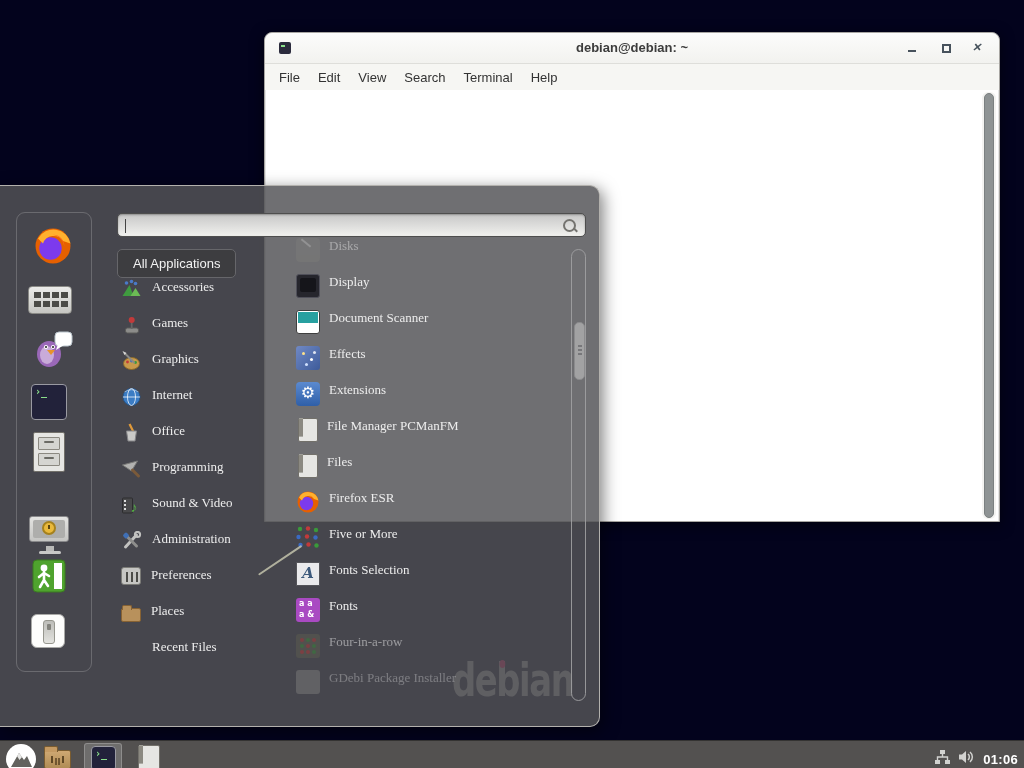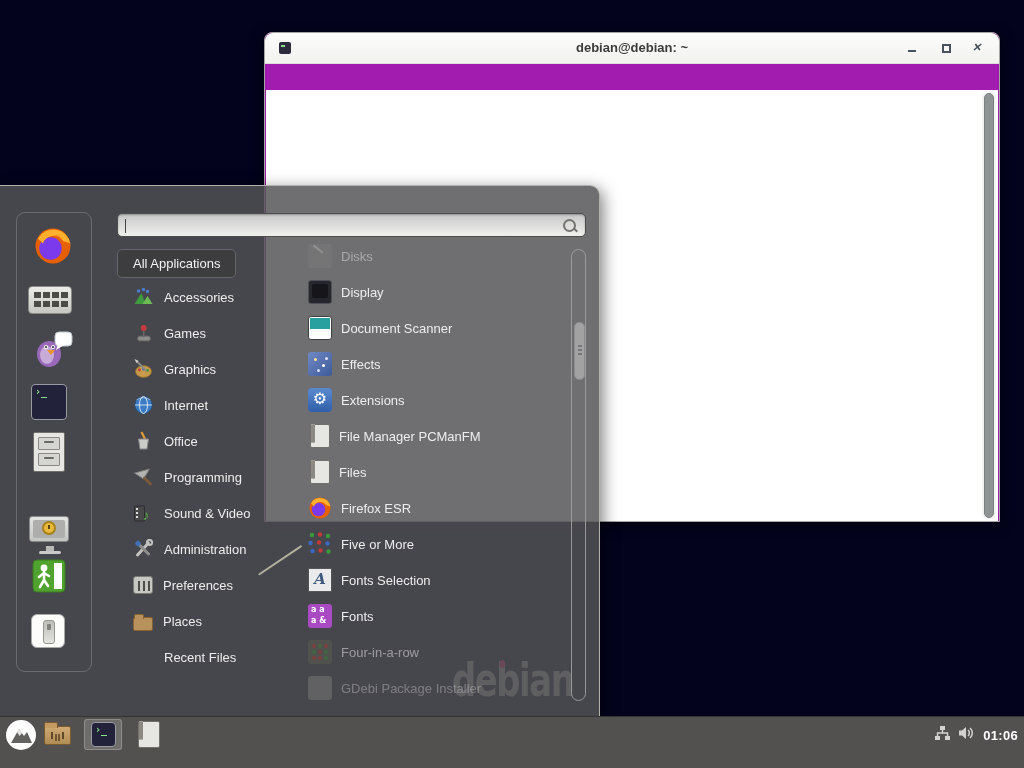--- a/index.html
+++ b/index.html
@@ -7,21 +7,21 @@
     background:#03031d;font-family:"Liberation Sans",sans-serif;}
 
   
   .watermark{position:absolute;left:452px;top:656px;color:#9c9c9c;
     font-family:"DejaVu Sans",sans-serif;font-size:47px;font-weight:600;
     letter-spacing:-2px;transform:scaleX(.72);transform-origin:left top;line-height:1;}
   .wm-dot{position:absolute;left:66px;top:4px;width:8px;height:8px;border-radius:50%;background:#d70a53;}
 
   
   .terminal{position:absolute;left:264px;top:32px;width:736px;height:490px;
-    background:#a21caf;border:1px solid #a8a6a2;border-radius:8px 8px 0 0;
+    background:#e5e5e5;border:1px solid #a8a6a2;border-radius:8px 8px 0 0;
     box-shadow:0 3px 14px rgba(0,0,0,.55);box-sizing:border-box;}
   .titlebar{position:absolute;left:0;top:0;right:0;height:30px;
     background:linear-gradient(#fcfcfb,#f2f2ef);border-bottom:1px solid #dededa;
     border-radius:8px 8px 0 0;}
   .win-title{position:absolute;left:0;right:0;top:7px;text-align:center;
     font-size:13px;font-weight:bold;color:#3c3c3c;}
   .app-mini{position:absolute;left:14px;top:9px;width:12px;height:12px;background:#2b2b3d;border-radius:2px;}
   .app-mini::after{content:"";position:absolute;left:2px;top:3px;width:4px;height:2px;background:#8ae08a;}
   .wbtn{position:absolute;top:8px;width:14px;height:14px;cursor:default;}
   .wbtn.min{right:80px}.wbtn.max{right:46px}.wbtn.cls{right:14px}
@@ -57,21 +57,21 @@
   .caret{position:absolute;left:7px;top:5px;width:1px;height:14px;background:#444;}
   .mag{position:absolute;right:9px;top:5px;width:9px;height:9px;border:2px solid #757470;border-radius:50%;}
   .mag::after{content:"";position:absolute;left:8px;top:8px;width:5px;height:2px;background:#757470;transform:rotate(45deg);}
 
   .allapps{position:absolute;left:117px;top:63px;height:29px;padding:12px 15px;
     background:#3d3d40;border:1px solid #66666a;border-radius:5px;color:#f2f2f2;
     font-size:13px;display:inline-flex;align-items:center;cursor:pointer;box-sizing:border-box;}
 
   .cats{position:absolute;left:117px;top:93px;width:150px;}
   .apps{position:absolute;left:292px;top:52px;width:280px;}
-  .row{position:absolute;left:16px;height:36px;display:flex;align-items:center;cursor:pointer;}
+  .row{position:absolute;left:4px;height:36px;display:flex;cursor:pointer;font-family:Liberation Serif, serif;}
   .row .ci{width:21px;height:20px;margin-right:10px;flex:none;position:relative;}
   .row .ai{width:24px;height:24px;margin-right:9px;flex:none;position:relative;}
   .lbl{font-size:13px;color:#ededed;white-space:nowrap;}
   .dim45{opacity:.45}.dim50{opacity:.5}.dim32{opacity:.32}
   .noicon{width:21px;height:20px;margin-right:10px;flex:none;}
 
   .apptrack{position:absolute;left:571px;top:63px;width:15px;height:452px;
     border:1px solid rgba(160,160,162,.9);border-radius:8px;box-sizing:border-box;}
   .appthumb{position:absolute;left:2px;top:72px;width:9px;height:56px;background:#a2a2a3;
     border:1px solid #8b8b8d;border-radius:5px;}
@@ -134,21 +134,21 @@
   .i-pow{background:#fdfdfc;border:1px solid #a9a9a7;border-radius:6px;box-sizing:border-box;}
   .i-pow::after{content:"";position:absolute;left:11px;top:5px;width:12px;height:24px;border-radius:3px;
     background:linear-gradient(#bdbdb9,#e3e3df);border:1px solid #97978f;box-sizing:border-box;}
   .i-pow::before{content:"";position:absolute;left:15px;top:9px;width:4px;height:6px;background:#83837d;z-index:1;border-radius:1px;}
 
   
   .trail{position:absolute;left:258px;top:574px;width:52px;height:2px;background:rgba(195,195,172,.85);
     transform:rotate(-34deg);transform-origin:0 0;border-radius:1px;}
 
   
-  .panel{position:absolute;left:0;bottom:0;width:1024px;height:52px;background:#535150;border-top:1px solid#343332;box-sizing:border-box;margin-top:20px;}
+  .panel{position:absolute;left:0;bottom:0;width:1024px;height:28px;background:#535150;border-top:1px solid#343332;box-sizing:border-box;margin-top:20px;}
   .pbtn{position:absolute;cursor:pointer;}
   .task-active{position:absolute;left:84px;top:2px;width:38px;height:31px;background:rgba(255,255,255,.16);
     border:1px solid rgba(255,255,255,.22);border-radius:3px;box-sizing:border-box;}
   .menu-circle{width:30px;height:30px;border-radius:50%;background:#fff;position:relative;overflow:hidden;}
   .pfolder{width:27px;height:19px;background:linear-gradient(#cfa873,#b08c55);border:1px solid #7a5c30;
     border-radius:2px;position:relative;box-sizing:border-box;}
   .pfolder::before{content:"";position:absolute;left:-1px;top:-5px;width:12px;height:5px;background:#c49a63;
     border:1px solid #7a5c30;border-bottom:none;border-radius:2px 2px 0 0;}
   .pfolder::after{content:"";position:absolute;left:6px;top:5px;width:2px;height:7px;background:rgba(64,44,16,.75);
     box-shadow:11px 0 0 rgba(64,44,16,.75),4px 2px 0 rgba(64,44,16,.6),7px 2px 0 rgba(64,44,16,.6);}
@@ -171,20 +171,28 @@
       <span class="win-title">debian@debian: ~</span>
       <span class="wbtn min">
           <i class="g-min"></i>
         </span>
       <span class="wbtn max">
           <i class="g-max"></i>
         </span>
       <span class="wbtn cls">
           <i class="g-cls">✕</i>
         </span>
+    </div>
+    <div class="menubar">
+      <span>File</span>
+      <span>Edit</span>
+      <span>View</span>
+      <span>Search</span>
+      <span>Terminal</span>
+      <span>Help</span>
     </div>
     <div class="termbody">
       <div class="termscroll">
         <div class="termthumb"></div>
       </div>
     </div>
   </div>
 
   <div class="appmenu">
 

